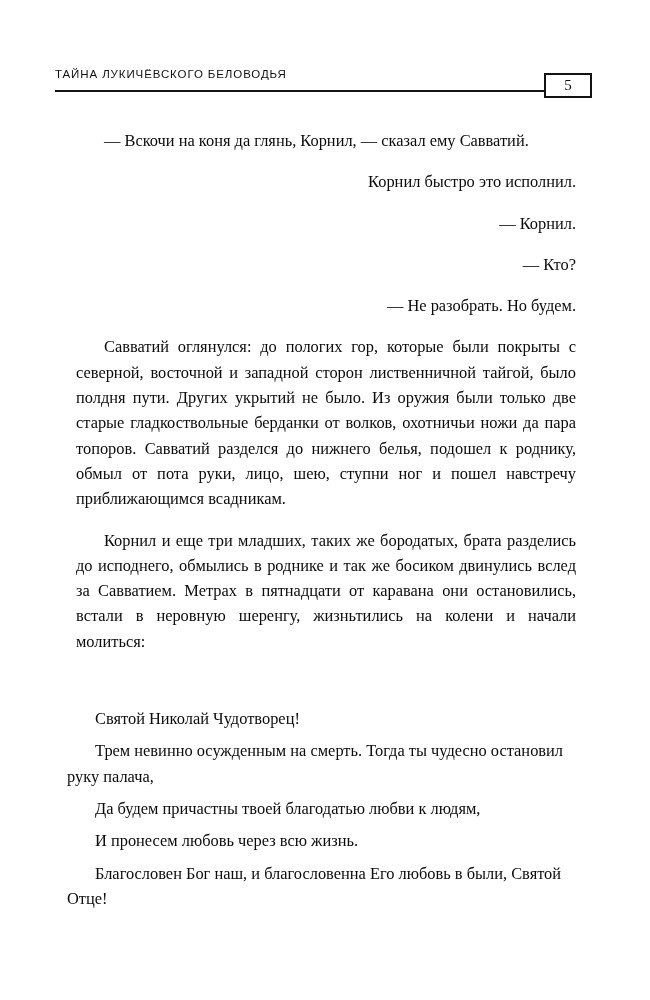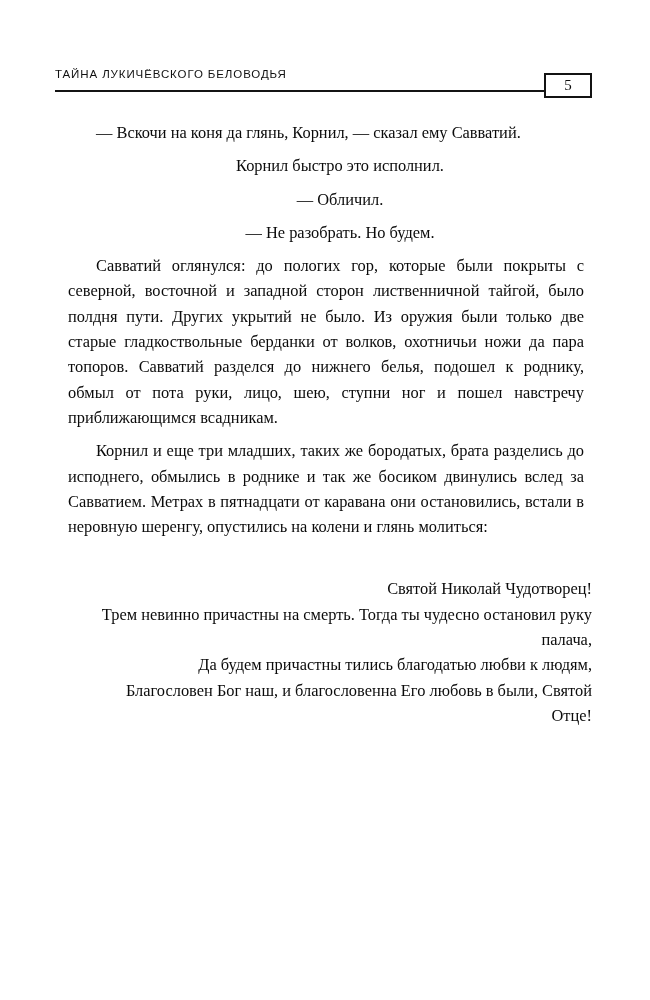--- a/index.html
+++ b/index.html
@@ -74,73 +74,75 @@
   }
 
   
   .textblock {
     position: absolute;
     left: 60px;
     top: 96px;
     width: 532px;
   }
   p.para {
-    margin: 8px;
+    margin: 16px;
     font-size: 16.4px;
     line-height: 25.3px;
     text-align: justify;
     text-indent: 28px;
     text-justify: inter-word;
     hyphens: manual;
   }
   p.para.last-of-block {
-    text-align: center;
+    text-align: right;
   }
 
   
   .prayer {
     margin-top: 0;
   }
   .prayer-gap {
     height: 29px;
   }
   p.verse {
-    margin: 0;
+    margin: 7px;
     font-size: 16.4px;
     line-height: 25.3px;
-    text-align: right;
+    text-align: left;
     text-indent: 28px;
   }
 </style>
 </head>
 <body>
 
 <div class="page">
 
   <div class="running-head">
     <div class="running-head-title">ТАЙНА ЛУКИЧЁВСКОГО БЕЛОВОДЬЯ</div>
     <div class="head-rule"></div>
     <div class="folio-box">
       <span class="folio-num">5</span>
     </div>
   </div>
 
   <div class="textblock">
 
     <p class="para">— Вскочи на коня да глянь, Корнил, — сказал ему Сав­ватий.</p>
     <p class="para last-of-block">Корнил быстро это исполнил.</p>
-    <p class="para last-of-block">— Обличил.</p>
+    <p class="para last-of-block">— Корнил.</p>
+    <p class="para last-of-block">— Кто?</p>
     <p class="para last-of-block">— Не разобрать. Но будем.</p>
     <p class="para">Савватий оглянулся: до пологих гор, которые были покрыты с северной, восточной и западной сторон лиственничной тайгой, было полдня пути. Других укрытий не было. Из оружия были только две старые гладкоствольные берданки от волков, охотни­чьи ножи да пара топоров. Савватий разделся до нижнего белья, подошел к роднику, обмыл от пота руки, лицо, шею, ступни ног и пошел навстречу приближающимся всадникам.</p>
-    <p class="para">Корнил и еще три младших, таких же бородатых, брата разделись до исподнего, обмылись в роднике и так же боси­ком двинулись вслед за Савватием. Метрах в пятнадцати от каравана они остановились, встали в неровную шеренгу, опус­тились на колени и глянь молиться:</p>
+    <p class="para">Корнил и еще три младших, таких же бородатых, брата разделись до исподнего, обмылись в роднике и так же боси­ком двинулись вслед за Савватием. Метрах в пятнадцати от каравана они остановились, встали в неровную шеренгу, жизнь­тились на колени и начали молиться:</p>
 
     <div class="prayer-gap"></div>
 
     <div class="prayer">
       <p class="verse">Святой Николай Чудотворец!</p>
-      <p class="verse">Трем невинно причастны на смерть. Тогда ты чудесно остановил руку палача,</p>
-      <p class="verse">Да будем причастны тились благодатью любви к людям,</p>
+      <p class="verse">Трем невинно осужденным на смерть. Тогда ты чудесно остановил руку палача,</p>
+      <p class="verse">Да будем причастны твоей благодатью любви к людям,</p>
+      <p class="verse">И пронесем любовь через всю жизнь.</p>
       <p class="verse">Благословен Бог наш, и благословенна Его любовь в были, Святой Отце!</p>
     </div>
 
   </div>
 
 </div>
 
 </body></html>

